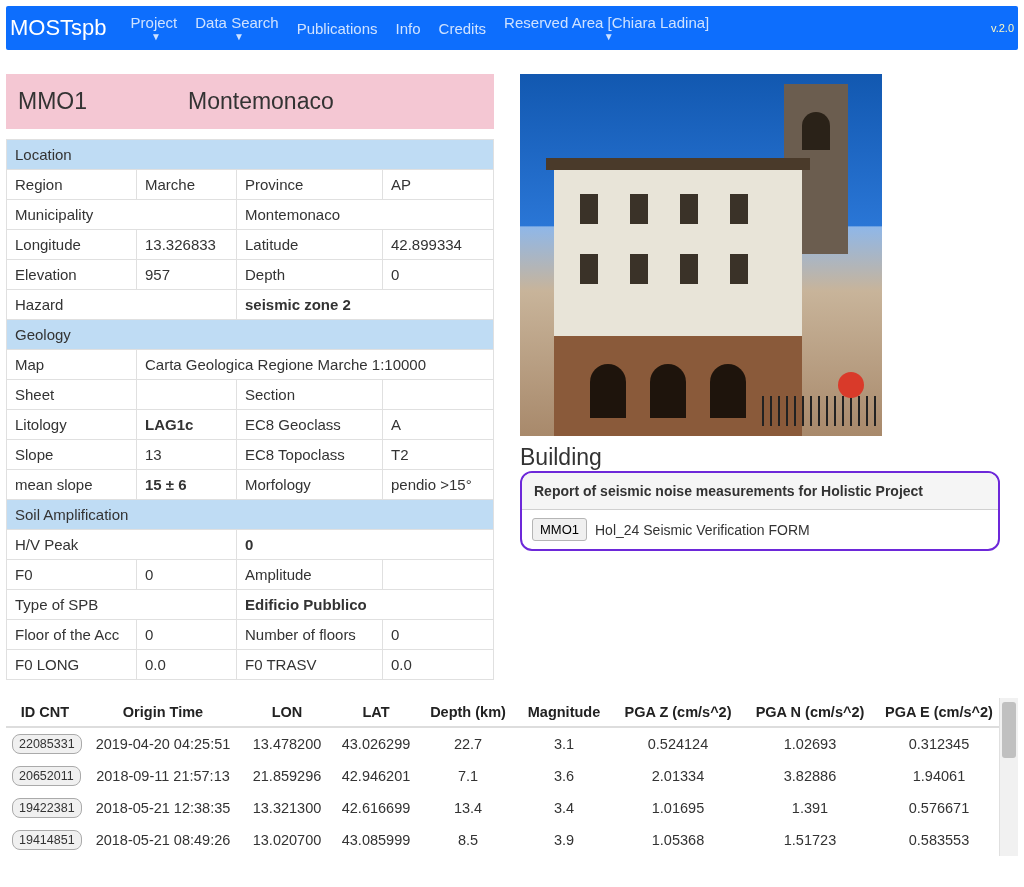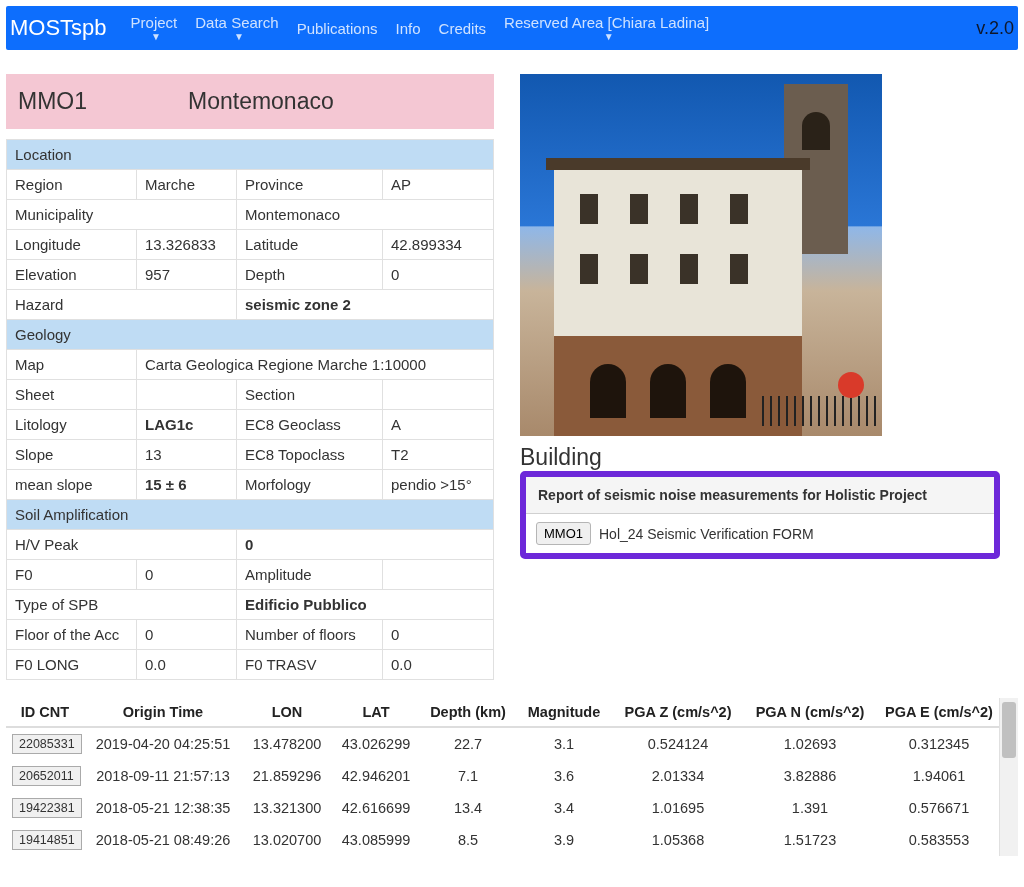--- a/index.html
+++ b/index.html
@@ -34,21 +34,21 @@
     font-size: 15px;
     display: inline-flex;
     align-items: center;
     flex-direction: column;
   }
   .navbar .nav-item .caret {
     margin-left: 4px;
     font-size: 10px;
   }
   .navbar .spacer { flex: 1; }
-  .navbar .version { color: #0f172a; font-size: 18px; }
+  .navbar .version { color: #fef9c3; font-size: 11px; }
 
   .main-row {
     display: flex;
     margin-top: 24px;
     gap: 26px;
     align-items: flex-start;
   }
   .left-col { width: 488px; }
   .right-col { width: 480px; }
 
@@ -134,22 +134,22 @@
     border-radius: 18px 18px 0 0;
   }
   .bi-flower { position:absolute; right:18px; bottom:38px; width:26px; height:26px; background:#d93a2a; border-radius:50%; }
   .bi-fence { position:absolute; right:0; bottom:10px; width:120px; height:30px;
     background: repeating-linear-gradient(90deg,#222,#222 2px,transparent 2px,transparent 8px); }
 
   .caption { font-size: 23px; color: #333; }
 
   
   .card {
-    border: 6px solid #6d28d9;
-    border-radius: 5px;
+    border: 2px solid #6d28d9;
+    border-radius: 12px;
     overflow: hidden;
   }
   .card-header {
     background: #f5f5f5;
     padding: 10px 12px;
     font-weight: 700;
     font-size: 14px;
     border-bottom: 1px solid #d0d0d0;
   }
   .card-body {
@@ -196,21 +196,21 @@
   }
   table.events th {
     font-weight: 700;
     color: #222;
     border-bottom: 2px solid #ddd;
   }
   table.events td { border: none; }
   .id-btn {
     background: #f0f0f0;
     border: 1px solid #aaa;
-    border-radius: 0;
+    border-radius: 8px;
     padding: 2px 6px;
     font-size: 12.5px;
     font-family: inherit;
     cursor: pointer;
     color: #333;
   }
 </style>
 </head>
 <body>
 

